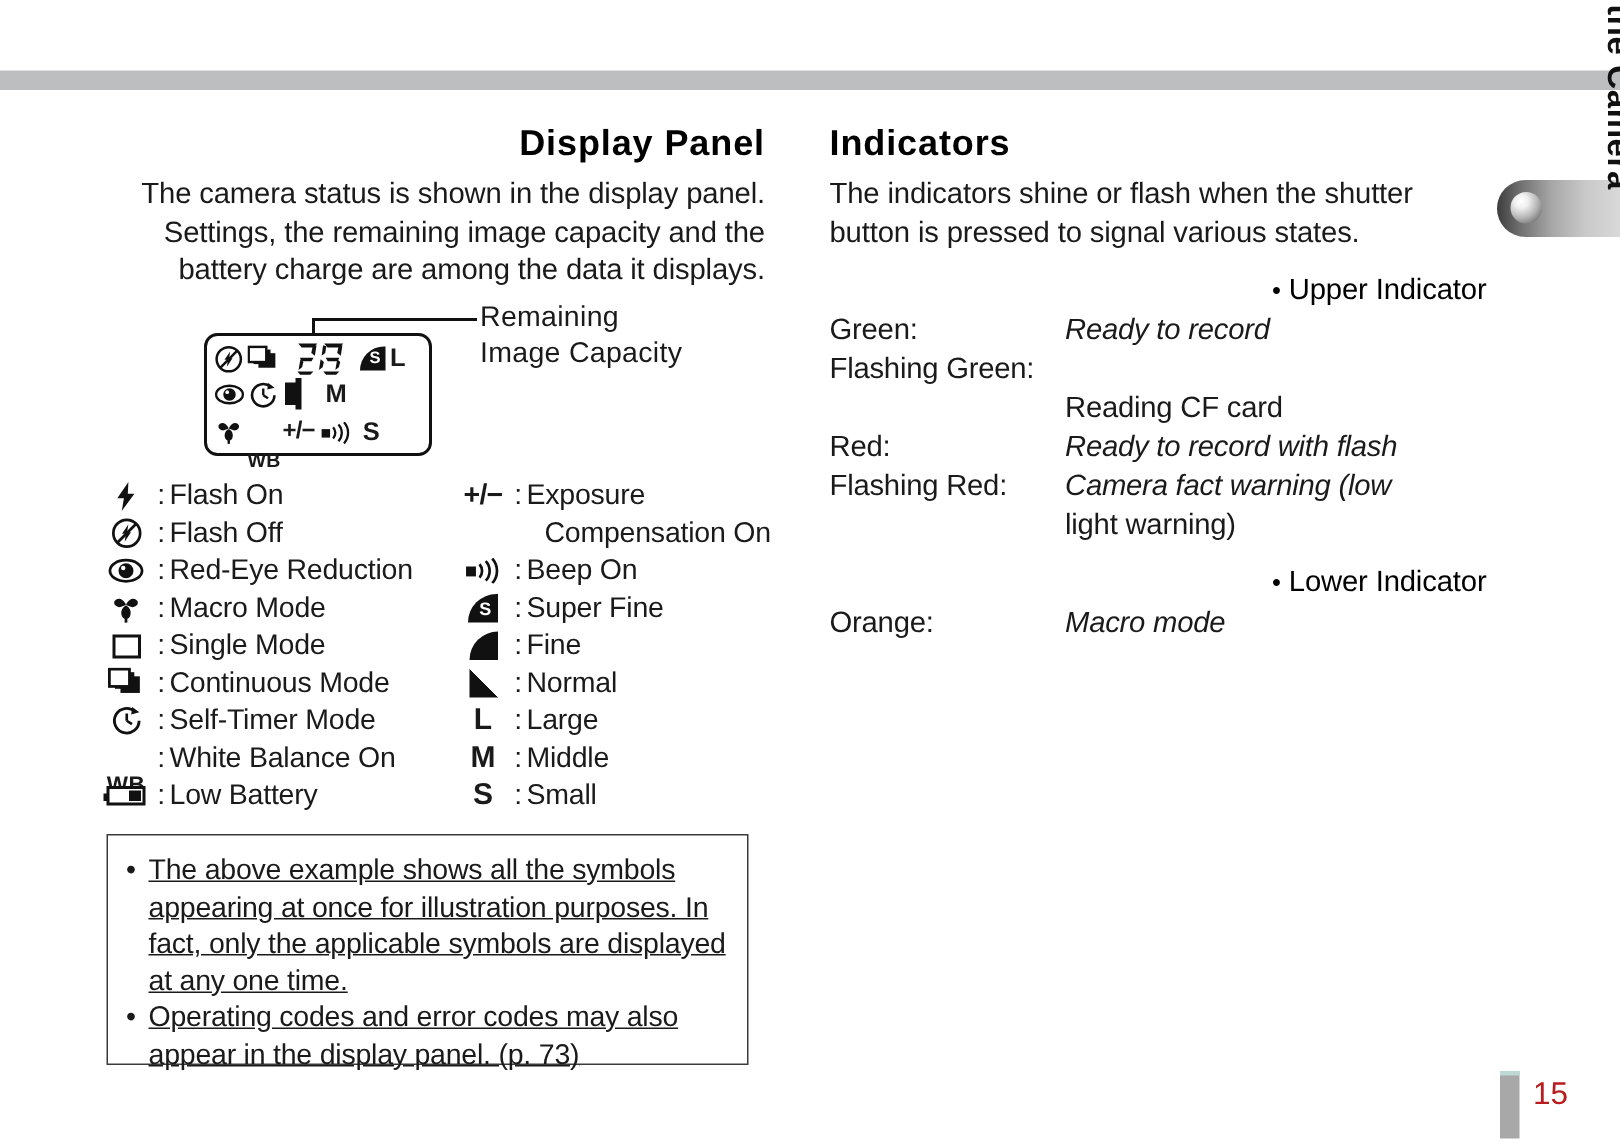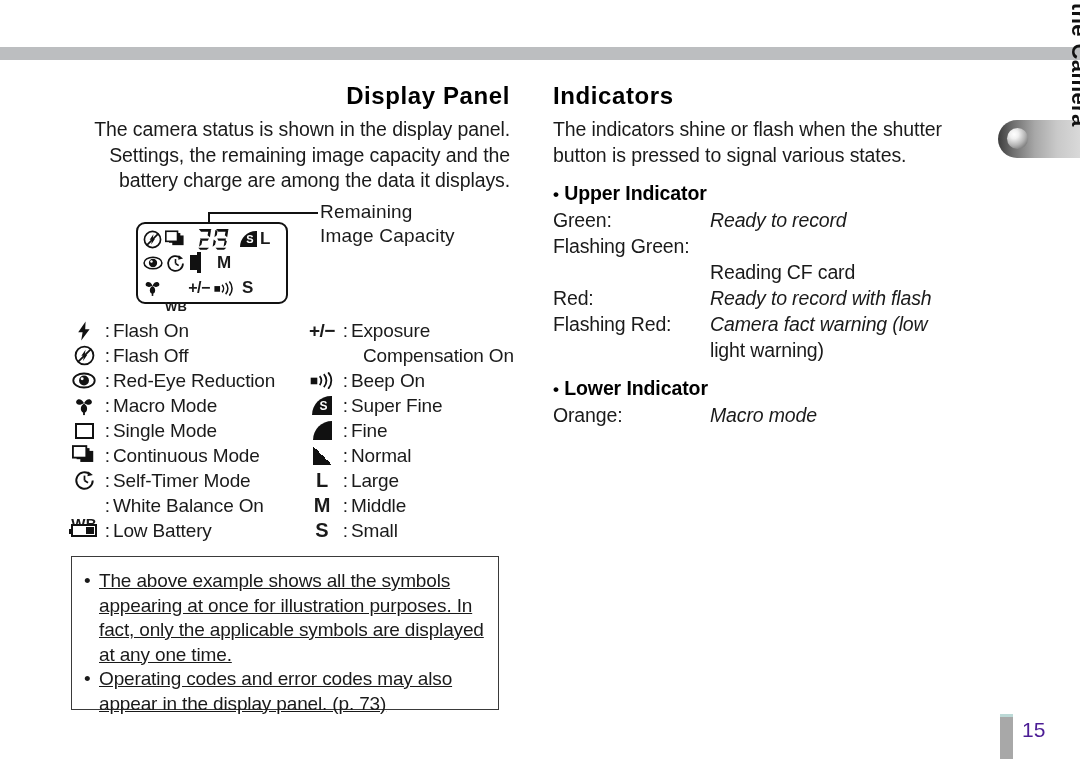--- a/index.html
+++ b/index.html
@@ -189,24 +189,25 @@
     width: 15px;
     min-width: 15px;
     font-size: 19px;
     line-height: 24.5px;
   }
   .note-body { flex: 1; text-decoration: underline; }
 
   
   .sub-head {
     font-size: 19.5px;
-    font-weight: bold;
+    font-weight: normal;
     color: #000;
     margin: 14px 0 2px 0;
     letter-spacing: -0.1px;
+    text-align: right;
   }
   .sub-head .dot { font-size: 17px; }
   .ind-row {
     display: flex;
     font-size: 19.5px;
     line-height: 26px;
     color: #1a1a1a;
     letter-spacing: -0.15px;
   }
   .ind-label { width: 157px; min-width: 157px; }
@@ -260,21 +261,21 @@
     width: 13px;
     height: 42px;
     background: #a8a8a8;
     border-top: 3px solid #bcd9d6;
   }
   #page-number {
     position: absolute;
     left: 1022px;
     top: 718px;
     font-size: 21px;
-    color: #4c1d95;
+    color: #b91c1c;
   }
 
   
   .ico { display: inline-block; position: relative; }
   
   .ico-square {
     width: 19px; height: 16px;
     border: 2.2px solid #111; box-sizing: border-box;
   }
   .wbtxt { font-size: 15px; font-weight: bold; letter-spacing: 0.3px; margin-top: 36px; }

